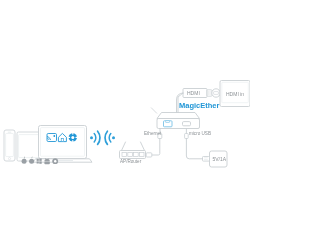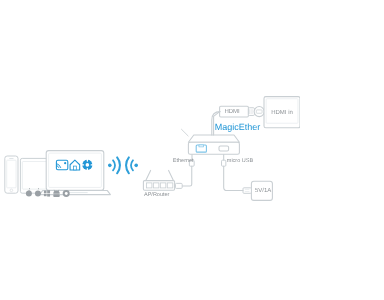--- a/index.html
+++ b/index.html
@@ -23,21 +23,21 @@
   }
   .lbl {
     position: absolute;
     font-family: "Liberation Sans", sans-serif;
     color: #8d9296;
     white-space: nowrap;
     letter-spacing: 0px;
   }
   .lbl-blue {
     color: #2196d6;
-    font-weight: normal;
+    font-weight: bold;
     padding-left: 36px;
   }
 </style>
 </head>
 <body>
 
 <div id="stage">
 
   <svg width="250" height="250" viewBox="0 0 250 250">
 

